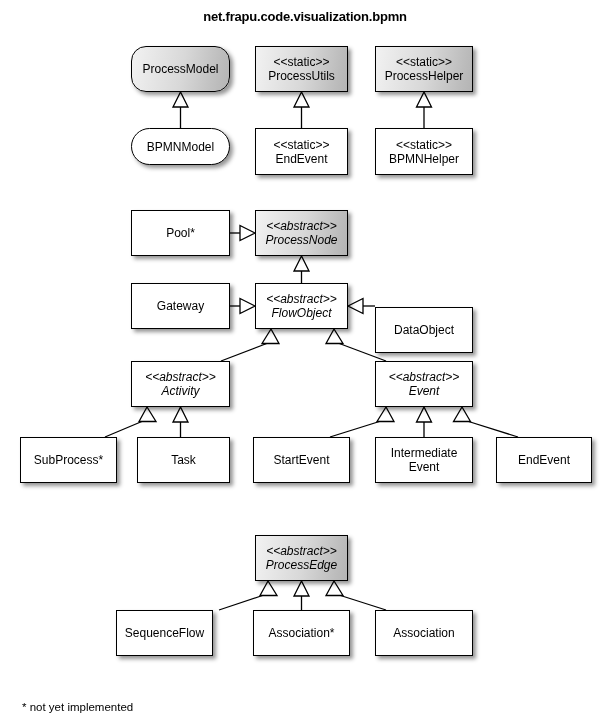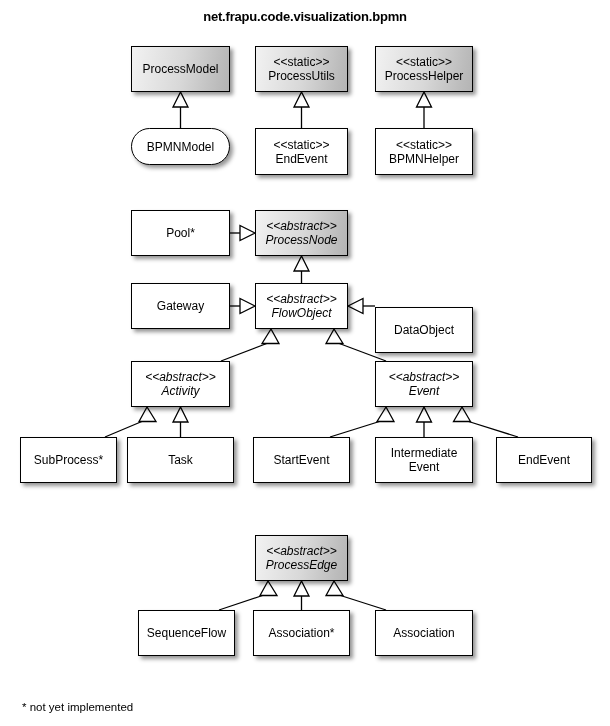--- a/index.html
+++ b/index.html
@@ -157,21 +157,21 @@
       <line x1="301.5" y1="610" x2="301.5" y2="596" stroke="#000" stroke-width="1.3"></line>
       <polygon points="301.5,581 294,596 309,596" fill="#fff" stroke="#000" stroke-width="1.3"></polygon>
     </g>
     <g>
       <line x1="386" y1="610" x2="339" y2="595" stroke="#000" stroke-width="1.3"></line>
       <polygon points="334,581 326,595.5 343,595.5" fill="#fff" stroke="#000" stroke-width="1.3"></polygon>
     </g>
   </svg>
 
   <div id="nodes-layer">
-      <div class="node shaded" style="left: 131px; top: 46px; width: 99px; height: 46px;">
+      <div class="node shaded" style="left: 131px; top: 46px; width: 99px; height: 46px; border-radius: 15px;">
         <span class="nm">ProcessModel</span>
       </div>
       <div class="node shaded" style="left: 255px; top: 46px; width: 93px; height: 46px;">
         <span class="stereo">&lt;&lt;static&gt;&gt;</span>
         <span class="nm">ProcessUtils</span>
       </div>
       <div class="node shaded" style="left: 375px; top: 46px; width: 98px; height: 46px;">
         <span class="stereo">&lt;&lt;static&gt;&gt;</span>
         <span class="nm">ProcessHelper</span>
       </div>
@@ -207,38 +207,38 @@
         <span class="stereo">&lt;&lt;abstract&gt;&gt;</span>
         <span class="nm">Activity</span>
       </div>
       <div class="node abstract" style="left: 375px; top: 361px; width: 98px; height: 46px;">
         <span class="stereo">&lt;&lt;abstract&gt;&gt;</span>
         <span class="nm">Event</span>
       </div>
       <div class="node" style="left: 20px; top: 437px; width: 97px; height: 46px;">
         <span class="nm">SubProcess*</span>
       </div>
-      <div class="node" style="left: 127px; top: 437px; width: 107px; height: 46px;">
+      <div class="node" style="left: 137px; top: 437px; width: 93px; height: 46px;">
         <span class="nm">Task</span>
       </div>
       <div class="node" style="left: 253px; top: 437px; width: 97px; height: 46px;">
         <span class="nm">StartEvent</span>
       </div>
       <div class="node" style="left: 375px; top: 437px; width: 98px; height: 46px;">
         <span class="stereo">Intermediate</span>
         <span class="nm">Event</span>
       </div>
       <div class="node" style="left: 496px; top: 437px; width: 96px; height: 46px;">
         <span class="nm">EndEvent</span>
       </div>
       <div class="node shaded abstract" style="left: 255px; top: 535px; width: 93px; height: 46px;">
         <span class="stereo">&lt;&lt;abstract&gt;&gt;</span>
         <span class="nm">ProcessEdge</span>
       </div>
-      <div class="node" style="left: 138px; top: 610px; width: 97px; height: 46px;">
+      <div class="node" style="left: 116px; top: 610px; width: 97px; height: 46px;">
         <span class="nm">SequenceFlow</span>
       </div>
       <div class="node" style="left: 253px; top: 610px; width: 97px; height: 46px;">
         <span class="nm">Association*</span>
       </div>
       <div class="node" style="left: 375px; top: 610px; width: 98px; height: 46px;">
         <span class="nm">Association</span>
       </div>
     </div>
 

